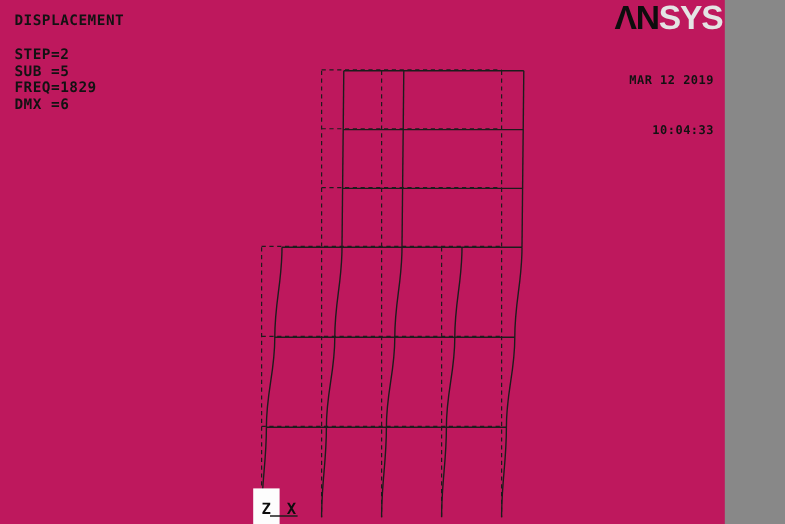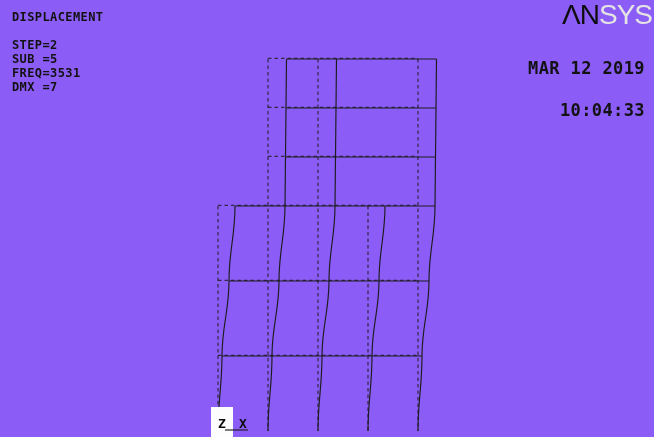--- a/index.html
+++ b/index.html
@@ -1,60 +1,60 @@
 <!DOCTYPE html>
 <html><head>
 <meta charset="utf-8">
 <style>
   html,body{margin:0;padding:0;background:#888;}
   #screen{
     position:relative;
-    width:654px;height:437px;
-    background:#8b5cf6;
+    width:604px;height:437px;
+    background:#be185d;
     overflow:hidden;
     font-family:"DejaVu Sans Mono","Liberation Mono",monospace;
     color:#111;
   }
   .mono{
     font-family:"DejaVu Sans Mono","Liberation Mono",monospace;
     font-weight:bold;
     font-size:12px;
     letter-spacing:0.4px;
     color:#121212;
     white-space:pre;
   }
   #result-type{position:absolute;left:12px;top:10px;}
   #step-block{position:absolute;left:12px;top:38px;line-height:14px;}
   #logo{
     position:absolute;top:1px;right:2px;
     font-family:"Liberation Sans","DejaVu Sans",sans-serif;
-    font-weight:normal;font-size:28px;line-height:28px;
+    font-weight:bold;font-size:28px;line-height:28px;
     letter-spacing:-1px;
   }
   #logo .an{color:#0d0d0d;}
   #logo .sys{color:#e4e4e4;}
   #datetime{
     position:absolute;top:33px;right:9px;
     text-align:right;line-height:14px;
-    font-size:17px;
+    font-size:10px;
   }
   #plot{position:absolute;left:0;top:0;}
 </style>
 </head>
 <body>
 
 <div id="screen">
 
   <div id="result-type" class="mono">DISPLACEMENT</div>
 
   <div id="step-block">
     <div class="mono">STEP=2</div>
     <div class="mono">SUB =5</div>
-    <div class="mono">FREQ=3531</div>
-    <div class="mono">DMX =7</div>
+    <div class="mono">FREQ=1829</div>
+    <div class="mono">DMX =6</div>
   </div>
 
   <div id="logo">
     <span class="an">ΛN</span><span class="sys">SYS</span>
   </div>
 
   <div id="datetime" class="mono">
     <div>MAR 12 2019</div>
     <div>10:04:33</div>
   </div>

